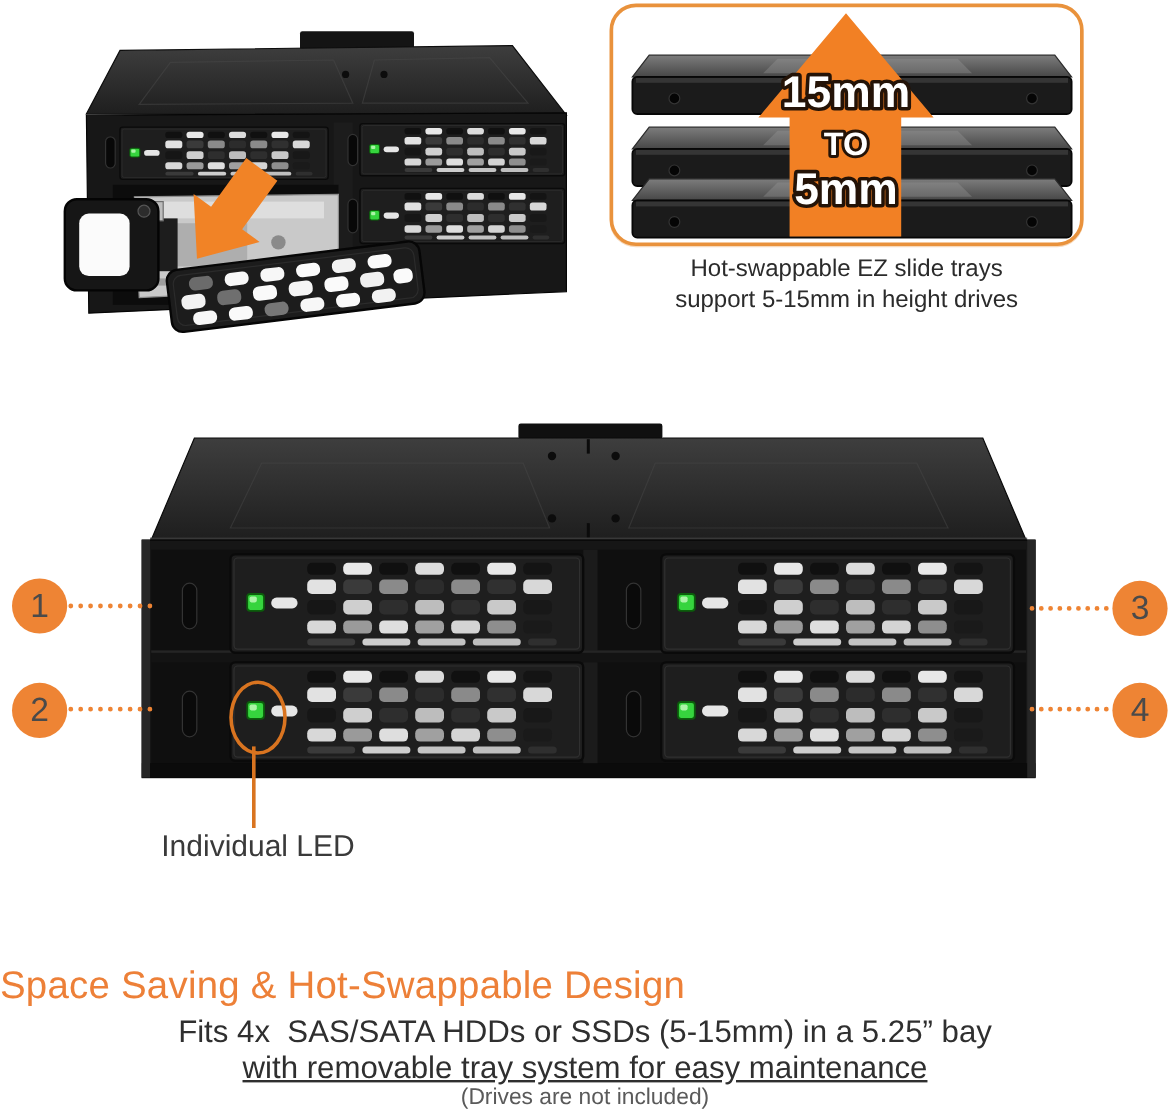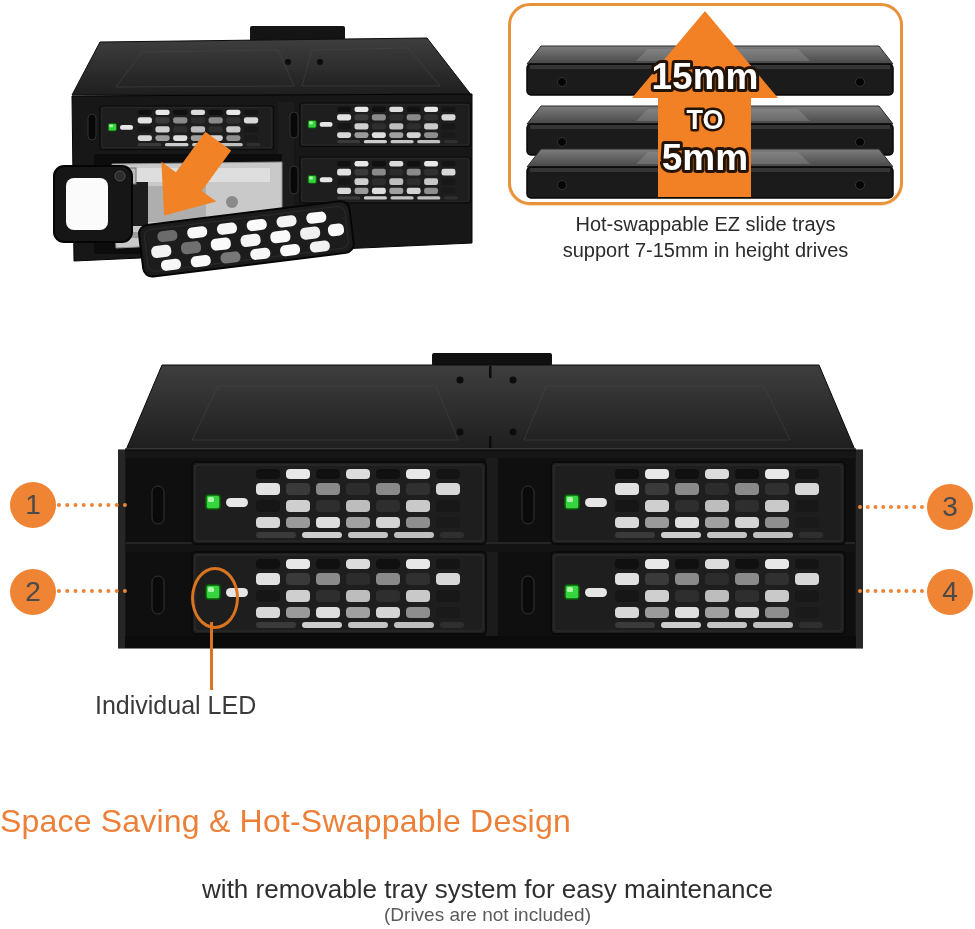--- a/index.html
+++ b/index.html
@@ -23,30 +23,30 @@
   .c1{left:10px;top:482px;} .c2{left:10px;top:569px;}
   .c3{left:927px;top:484px;} .c4{left:927px;top:569px;}
   .leader{position:absolute;height:0;border-top:4px dotted #EE8434;}
   .l1{left:57px;top:503px;width:70px;} .l2{left:57px;top:589px;width:70px;}
   .l3{left:858px;top:505px;width:66px;} .l4{left:858px;top:589px;width:66px;}
 
   
   .led-ellipse{position:absolute;left:191px;top:567px;width:42px;height:56px;
                border:3.5px solid #D97420;border-radius:50%;}
   .led-line{position:absolute;left:210px;top:622px;width:3px;height:68px;background:#D97420;}
-  .led-label{position:absolute;left:95px;top:689px;width:240px;
+  .led-label{position:absolute;left:95px;top:689px;width:240px;text-align:center;
              color:#3a3a3a;font-size:25px;line-height:1.32;}
 
   
   .footer-heading{position:absolute;left:0;right:0;top:803px;text-align:left;
                   color:#ED8038;font-size:32px;font-weight:500;letter-spacing:.2px;}
   .footer-line{position:absolute;left:0;right:0;text-align:center;color:#2f2f2f;
                font-size:26px;font-weight:400;}
   .footer-line1{top:844px;white-space:pre;}
-  .footer-line2{top:874px;}
+  .footer-line2{top:874px;text-decoration:underline;}
   .footer-note{position:absolute;left:0;right:0;top:904px;text-align:center;
                color:#5a5a5a;font-size:19px;}
 
   .arrow-label{fill:#ffffff;stroke:#241307;paint-order:stroke;stroke-linejoin:round;
                font-family:"Liberation Sans", sans-serif;font-weight:700;text-anchor:middle;}
 </style>
 </head>
 <body>
 
 <div class="canvas">
@@ -190,21 +190,21 @@
     <use href="#ssd" y="146"></use>
     <g>
       <polygon points="197,8 270,95 243,95 243,194 150,194 150,95 124,95" fill="#F28024"></polygon>
     </g>
     <text class="arrow-label" x="197" y="86" font-size="37" stroke-width="6">15mm</text>
     <text class="arrow-label" x="197" y="126" font-size="27" stroke-width="5">TO</text>
     <text class="arrow-label" x="197" y="167" font-size="37" stroke-width="6">5mm</text>
   </svg>
   <div class="panel-caption">
     <div>Hot-swappable EZ slide trays</div>
-    <div>support 7-15mm in height drives</div>
+    <div>support 5-15mm in height drives</div>
   </div>
 
   <svg class="abs" style="left:118px;top:352px" width="745" height="300" viewBox="0 0 745 300">
     <rect x="314" y="1" width="120" height="13" rx="2" fill="#101010"></rect>
     <polygon points="8,98 44,13 701,13 737,98" fill="url(#topGrad)" stroke="#0a0a0a"></polygon>
     <polygon points="100,34 318,34 340,88 74,88" fill="none" stroke="#454545" opacity="0.5"></polygon>
     <polygon points="428,34 646,34 672,88 406,88" fill="none" stroke="#454545" opacity="0.5"></polygon>
     <circle cx="342" cy="28" r="3.5" fill="#0c0c0c"></circle>
       <circle cx="395" cy="28" r="3.5" fill="#0c0c0c"></circle>
     <circle cx="342" cy="80" r="3.5" fill="#0c0c0c"></circle>
@@ -241,16 +241,17 @@
   <div class="callout-circle c3">3</div>
   <div class="callout-circle c4">4</div>
 
   <div class="led-ellipse"></div>
   <div class="led-line"></div>
   <div class="led-label">
     <div>Individual LED</div>
   </div>
 
   <div class="footer-heading">Space Saving &amp; Hot-Swappable Design</div>
+  <div class="footer-line footer-line1">Fits 4x  SAS/SATA HDDs or SSDs (5-15mm) in a 5.25” bay</div>
   <div class="footer-line footer-line2">with removable tray system for easy maintenance</div>
   <div class="footer-note">(Drives are not included)</div>
 
 </div>
 
 </body></html>

